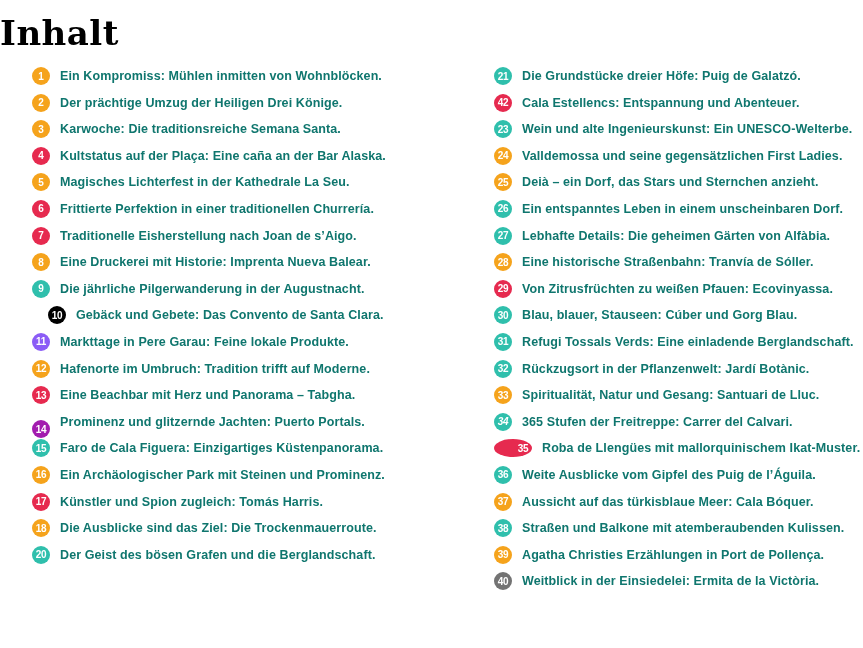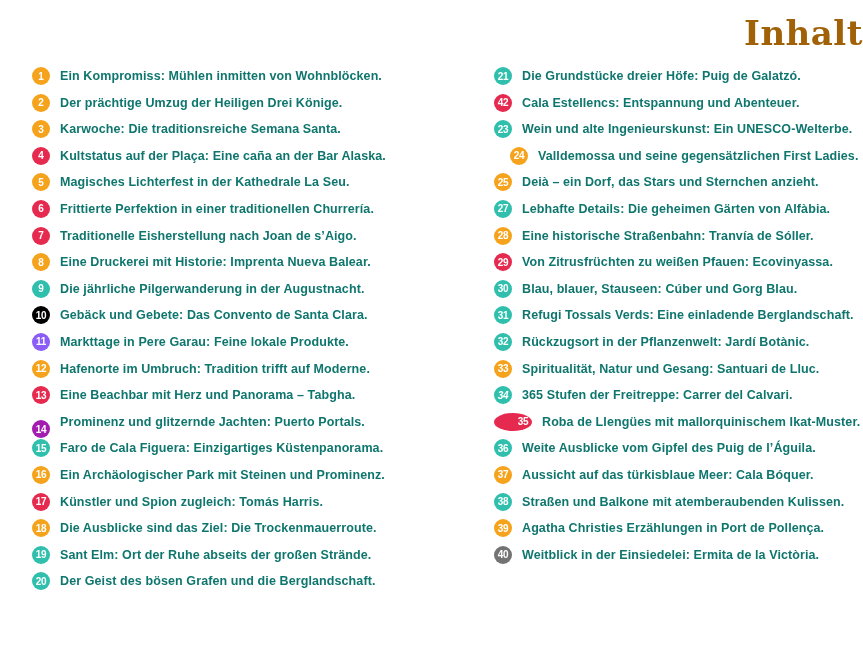--- a/index.html
+++ b/index.html
@@ -13,24 +13,23 @@
     height: 648px;
     background: #ffffff;
     overflow: hidden;
     font-family: "Liberation Sans", sans-serif;
   }
   .page-title {
     font-family: "DejaVu Serif", serif;
     font-weight: 800;
     font-size: 34px;
     line-height: 1;
-    color: #a16207;
+    color: #000000;
     letter-spacing: 0.5px;
-    padding: 16px 0 0 11px;
-    text-align: right;
+    padding: 16px 0 0 0;
   }
   .columns {
     display: flex;
     padding: 17px 0 0 32px;
   }
   .col {
     display: flex;
     flex-direction: column;
   }
   .col-left {
@@ -115,21 +114,21 @@
     <span class="badge" style="background: rgb(245, 163, 28);">8</span>
     <span class="item-text">Eine Druckerei mit Historie: Imprenta Nueva Balear.</span>
   </div>
 
   <div class="toc-item">
     <span class="badge" style="background: rgb(47, 191, 172);">9</span>
     <span class="item-text">Die jährliche Pilgerwanderung in der Augustnacht.</span>
   </div>
 
   <div class="toc-item">
-    <span class="badge" style="background: #000000;">10</span>
+    <span class="badge" style="background: #000000; margin-left: 16px;">10</span>
     <span class="item-text">Gebäck und Gebete: Das Convento de Santa Clara.</span>
   </div>
 
   <div class="toc-item">
     <span class="badge" style="background: #8b5cf6;">11</span>
     <span class="item-text">Markttage in Pere Garau: Feine lokale Produkte.</span>
   </div>
 
   <div class="toc-item">
     <span class="badge" style="background: rgb(245, 163, 28);">12</span>
@@ -159,24 +158,20 @@
   <div class="toc-item">
     <span class="badge" style="background: rgb(230, 42, 79);">17</span>
     <span class="item-text">Künstler und Spion zugleich: Tomás Harris.</span>
   </div>
 
   <div class="toc-item">
     <span class="badge" style="background: rgb(245, 163, 28);">18</span>
     <span class="item-text">Die Ausblicke sind das Ziel: Die Trockenmauerroute.</span>
   </div>
 
-  <div class="toc-item">
-    <span class="badge" style="background: rgb(47, 191, 172);">19</span>
-    <span class="item-text">Sant Elm: Ort der Ruhe abseits der großen Strände.</span>
-  </div>
 
   <div class="toc-item">
     <span class="badge" style="background: rgb(47, 191, 172);">20</span>
     <span class="item-text">Der Geist des bösen Grafen und die Berglandschaft.</span>
   </div>
 </div>
     <div class="col col-right">
   <div class="toc-item">
     <span class="badge" style="background: rgb(47, 191, 172);">21</span>
     <span class="item-text">Die Grundstücke dreier Höfe: Puig de Galatzó.</span>
@@ -186,29 +181,33 @@
     <span class="badge" style="background: rgb(230, 42, 79);">42</span>
     <span class="item-text">Cala Estellencs: Entspannung und Abenteuer.</span>
   </div>
 
   <div class="toc-item">
     <span class="badge" style="background: rgb(47, 191, 172);">23</span>
     <span class="item-text">Wein und alte Ingenieurskunst: Ein UNESCO-Welterbe.</span>
   </div>
 
   <div class="toc-item">
-    <span class="badge" style="background: rgb(245, 163, 28); margin-left: 16px;">24</span>
+    <span class="badge" style="background: rgb(245, 163, 28);">24</span>
     <span class="item-text">Valldemossa und seine gegensätzlichen First Ladies.</span>
   </div>
 
   <div class="toc-item">
     <span class="badge" style="background: rgb(245, 163, 28);">25</span>
     <span class="item-text">Deià – ein Dorf, das Stars und Sternchen anzieht.</span>
   </div>
 
+  <div class="toc-item">
+    <span class="badge" style="background: rgb(47, 191, 172);">26</span>
+    <span class="item-text">Ein entspanntes Leben in einem unscheinbaren Dorf.</span>
+  </div>
 
   <div class="toc-item">
     <span class="badge" style="background: rgb(47, 191, 172);">27</span>
     <span class="item-text">Lebhafte Details: Die geheimen Gärten von Alfàbia.</span>
   </div>
 
   <div class="toc-item">
     <span class="badge" style="background: rgb(245, 163, 28);">28</span>
     <span class="item-text">Eine historische Straßenbahn: Tranvía de Sóller.</span>
   </div>

